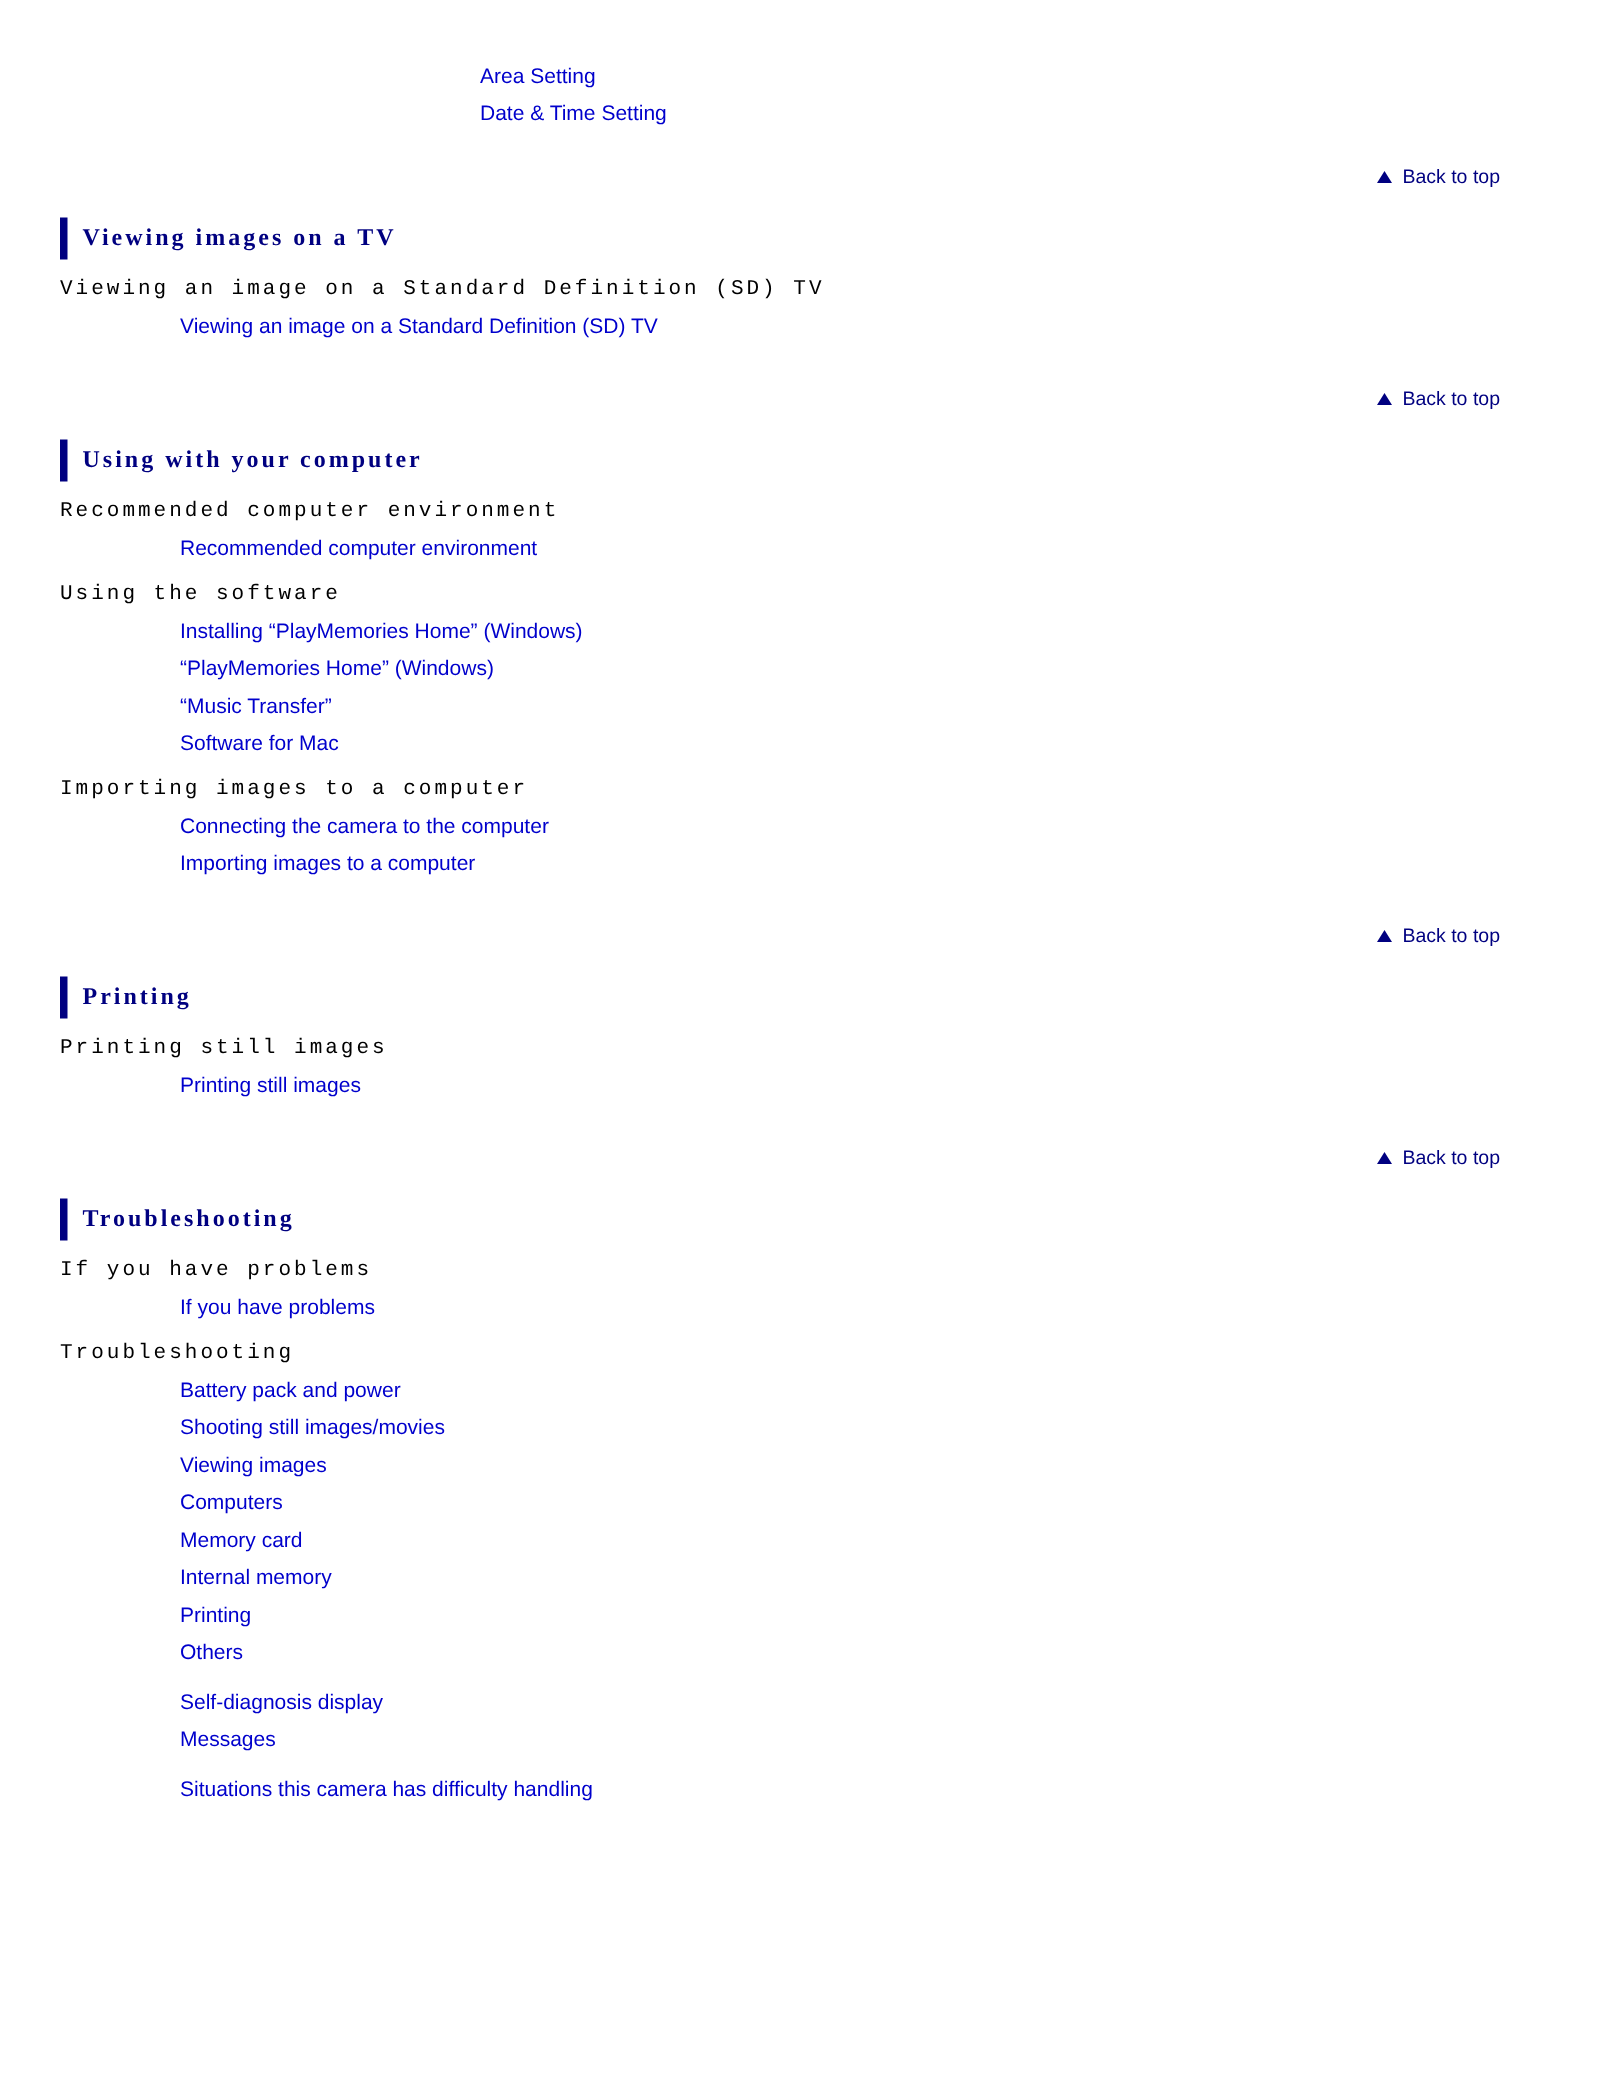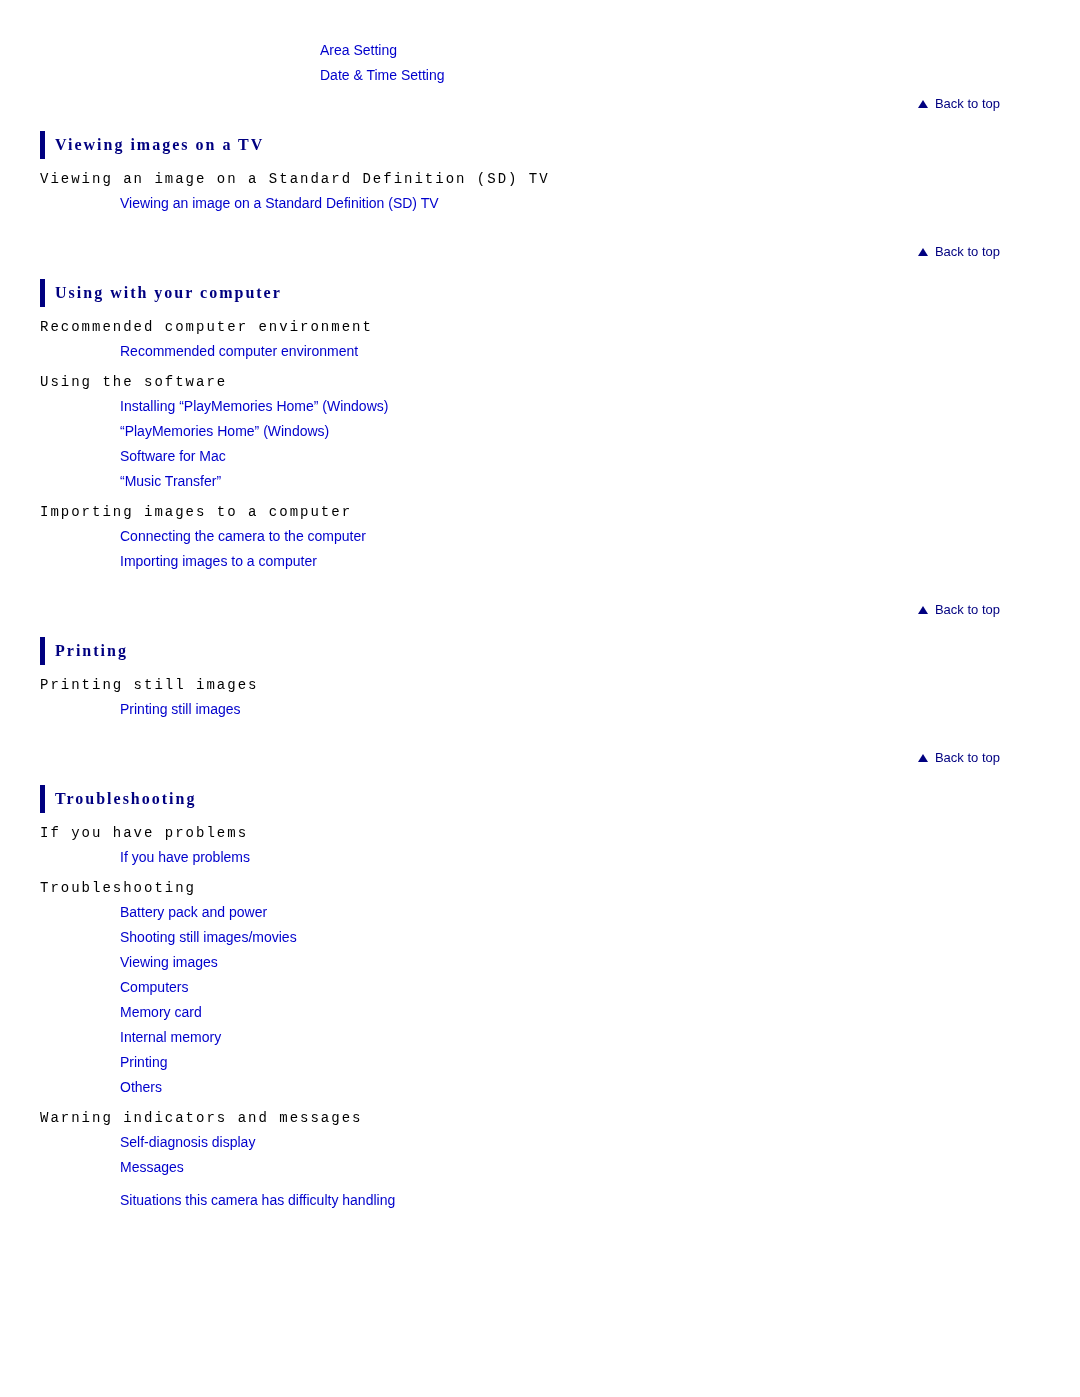--- a/index.html
+++ b/index.html
@@ -17,21 +17,21 @@
       padding: 20px 0;
     }
 
     .page-container {
       width: 1080px;
       padding: 20px 40px;
     }
 
     .top-links {
       padding-left: 280px;
-      margin-bottom: 10px;
+      margin-bottom: 24px;
     }
 
     .section {
       margin-bottom: 30px;
     }
 
     .section-header {
       display: flex;
       align-items: center;
       margin-bottom: 12px;
@@ -159,22 +159,22 @@
 
     <div class="subsection">
       <div class="subsection-header">Recommended computer environment</div>
       <a class="link-item" href="#">Recommended computer environment</a>
     </div>
 
     <div class="subsection">
       <div class="subsection-header">Using the software</div>
       <a class="link-item" href="#">Installing “PlayMemories Home” (Windows)</a>
       <a class="link-item" href="#">“PlayMemories Home” (Windows)</a>
+      <a class="link-item" href="#">“Music Transfer”</a>
       <a class="link-item" href="#">Software for Mac</a>
-      <a class="link-item" href="#">“Music Transfer”</a>
     </div>
 
     <div class="subsection">
       <div class="subsection-header">Importing images to a computer</div>
       <a class="link-item" href="#">Connecting the camera to the computer</a>
       <a class="link-item" href="#">Importing images to a computer</a>
     </div>
   </div>
 
   <div class="back-to-top-row">
@@ -220,21 +220,20 @@
       <a class="link-item" href="#">Shooting still images/movies</a>
       <a class="link-item" href="#">Viewing images</a>
       <a class="link-item" href="#">Computers</a>
       <a class="link-item" href="#">Memory card</a>
       <a class="link-item" href="#">Internal memory</a>
       <a class="link-item" href="#">Printing</a>
       <a class="link-item" href="#">Others</a>
     </div>
 
     <div class="subsection">
-      <div class="subsection-header">Warning indicators and messages</div>
       <a class="link-item" href="#">Self-diagnosis display</a>
       <a class="link-item" href="#">Messages</a>
     </div>
 
     <div class="subsection">
       <a class="link-item" href="#">Situations this camera has difficulty handling</a>
     </div>
   </div>
 
 </div>

